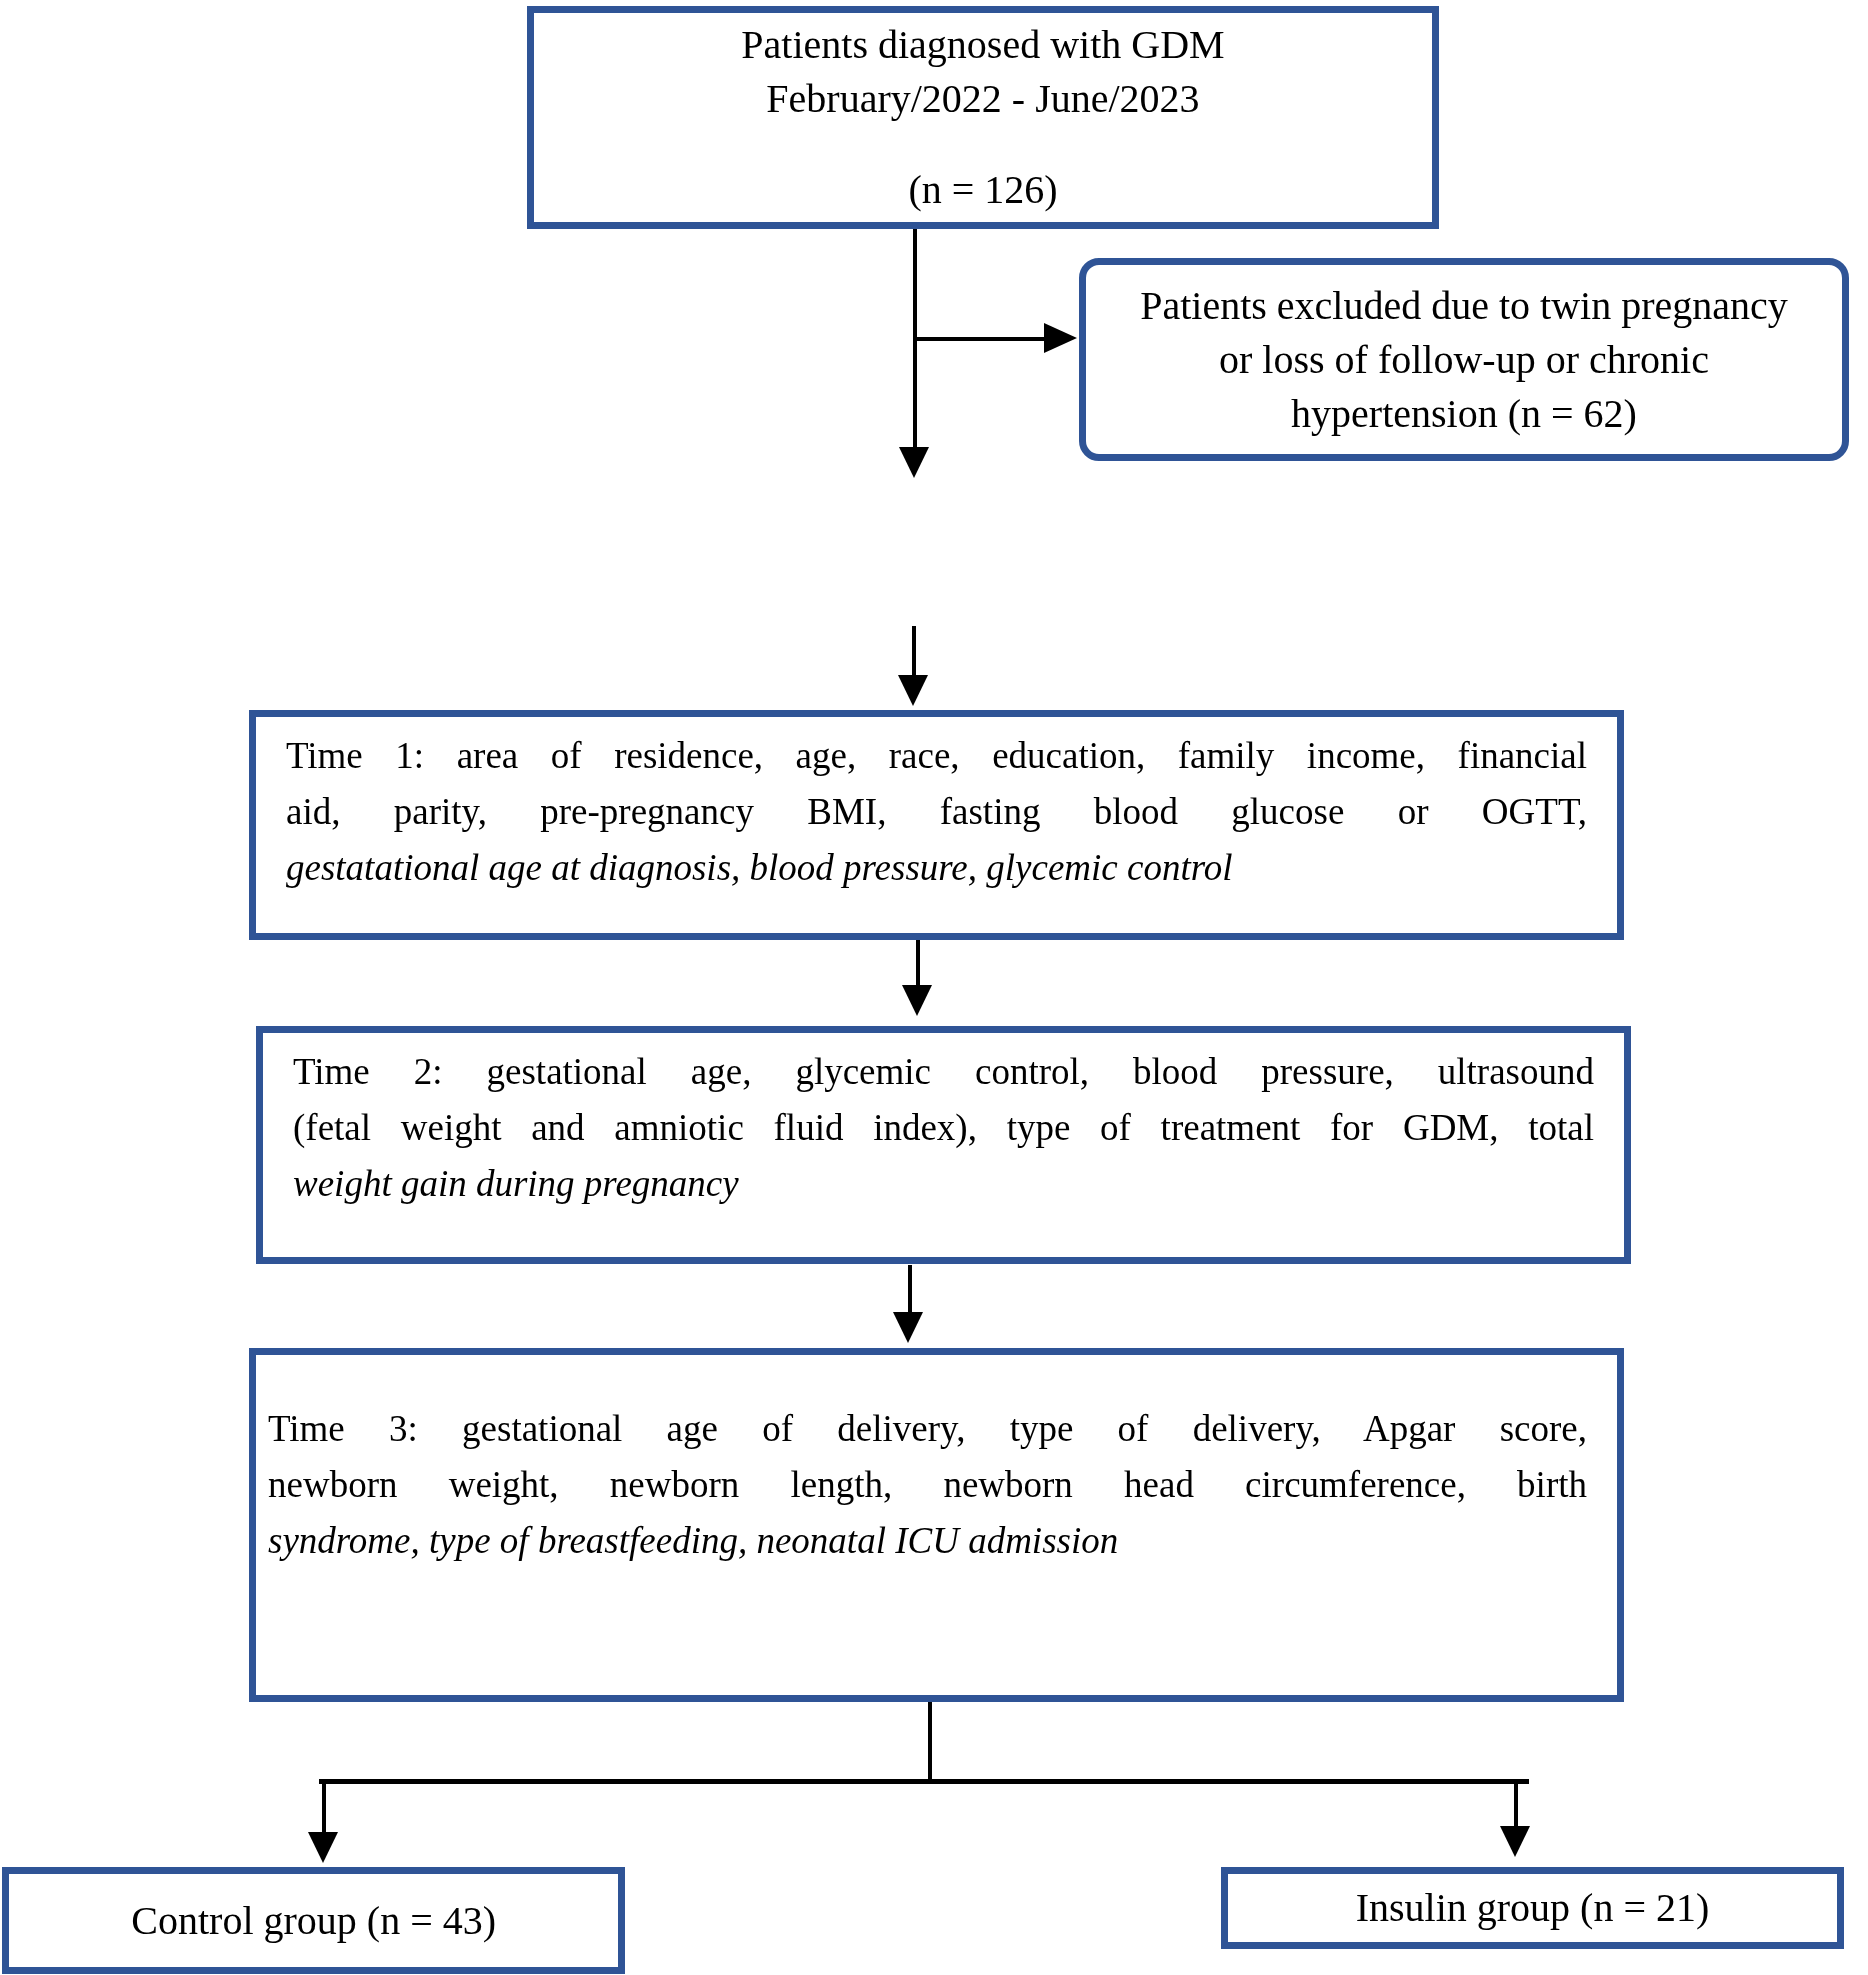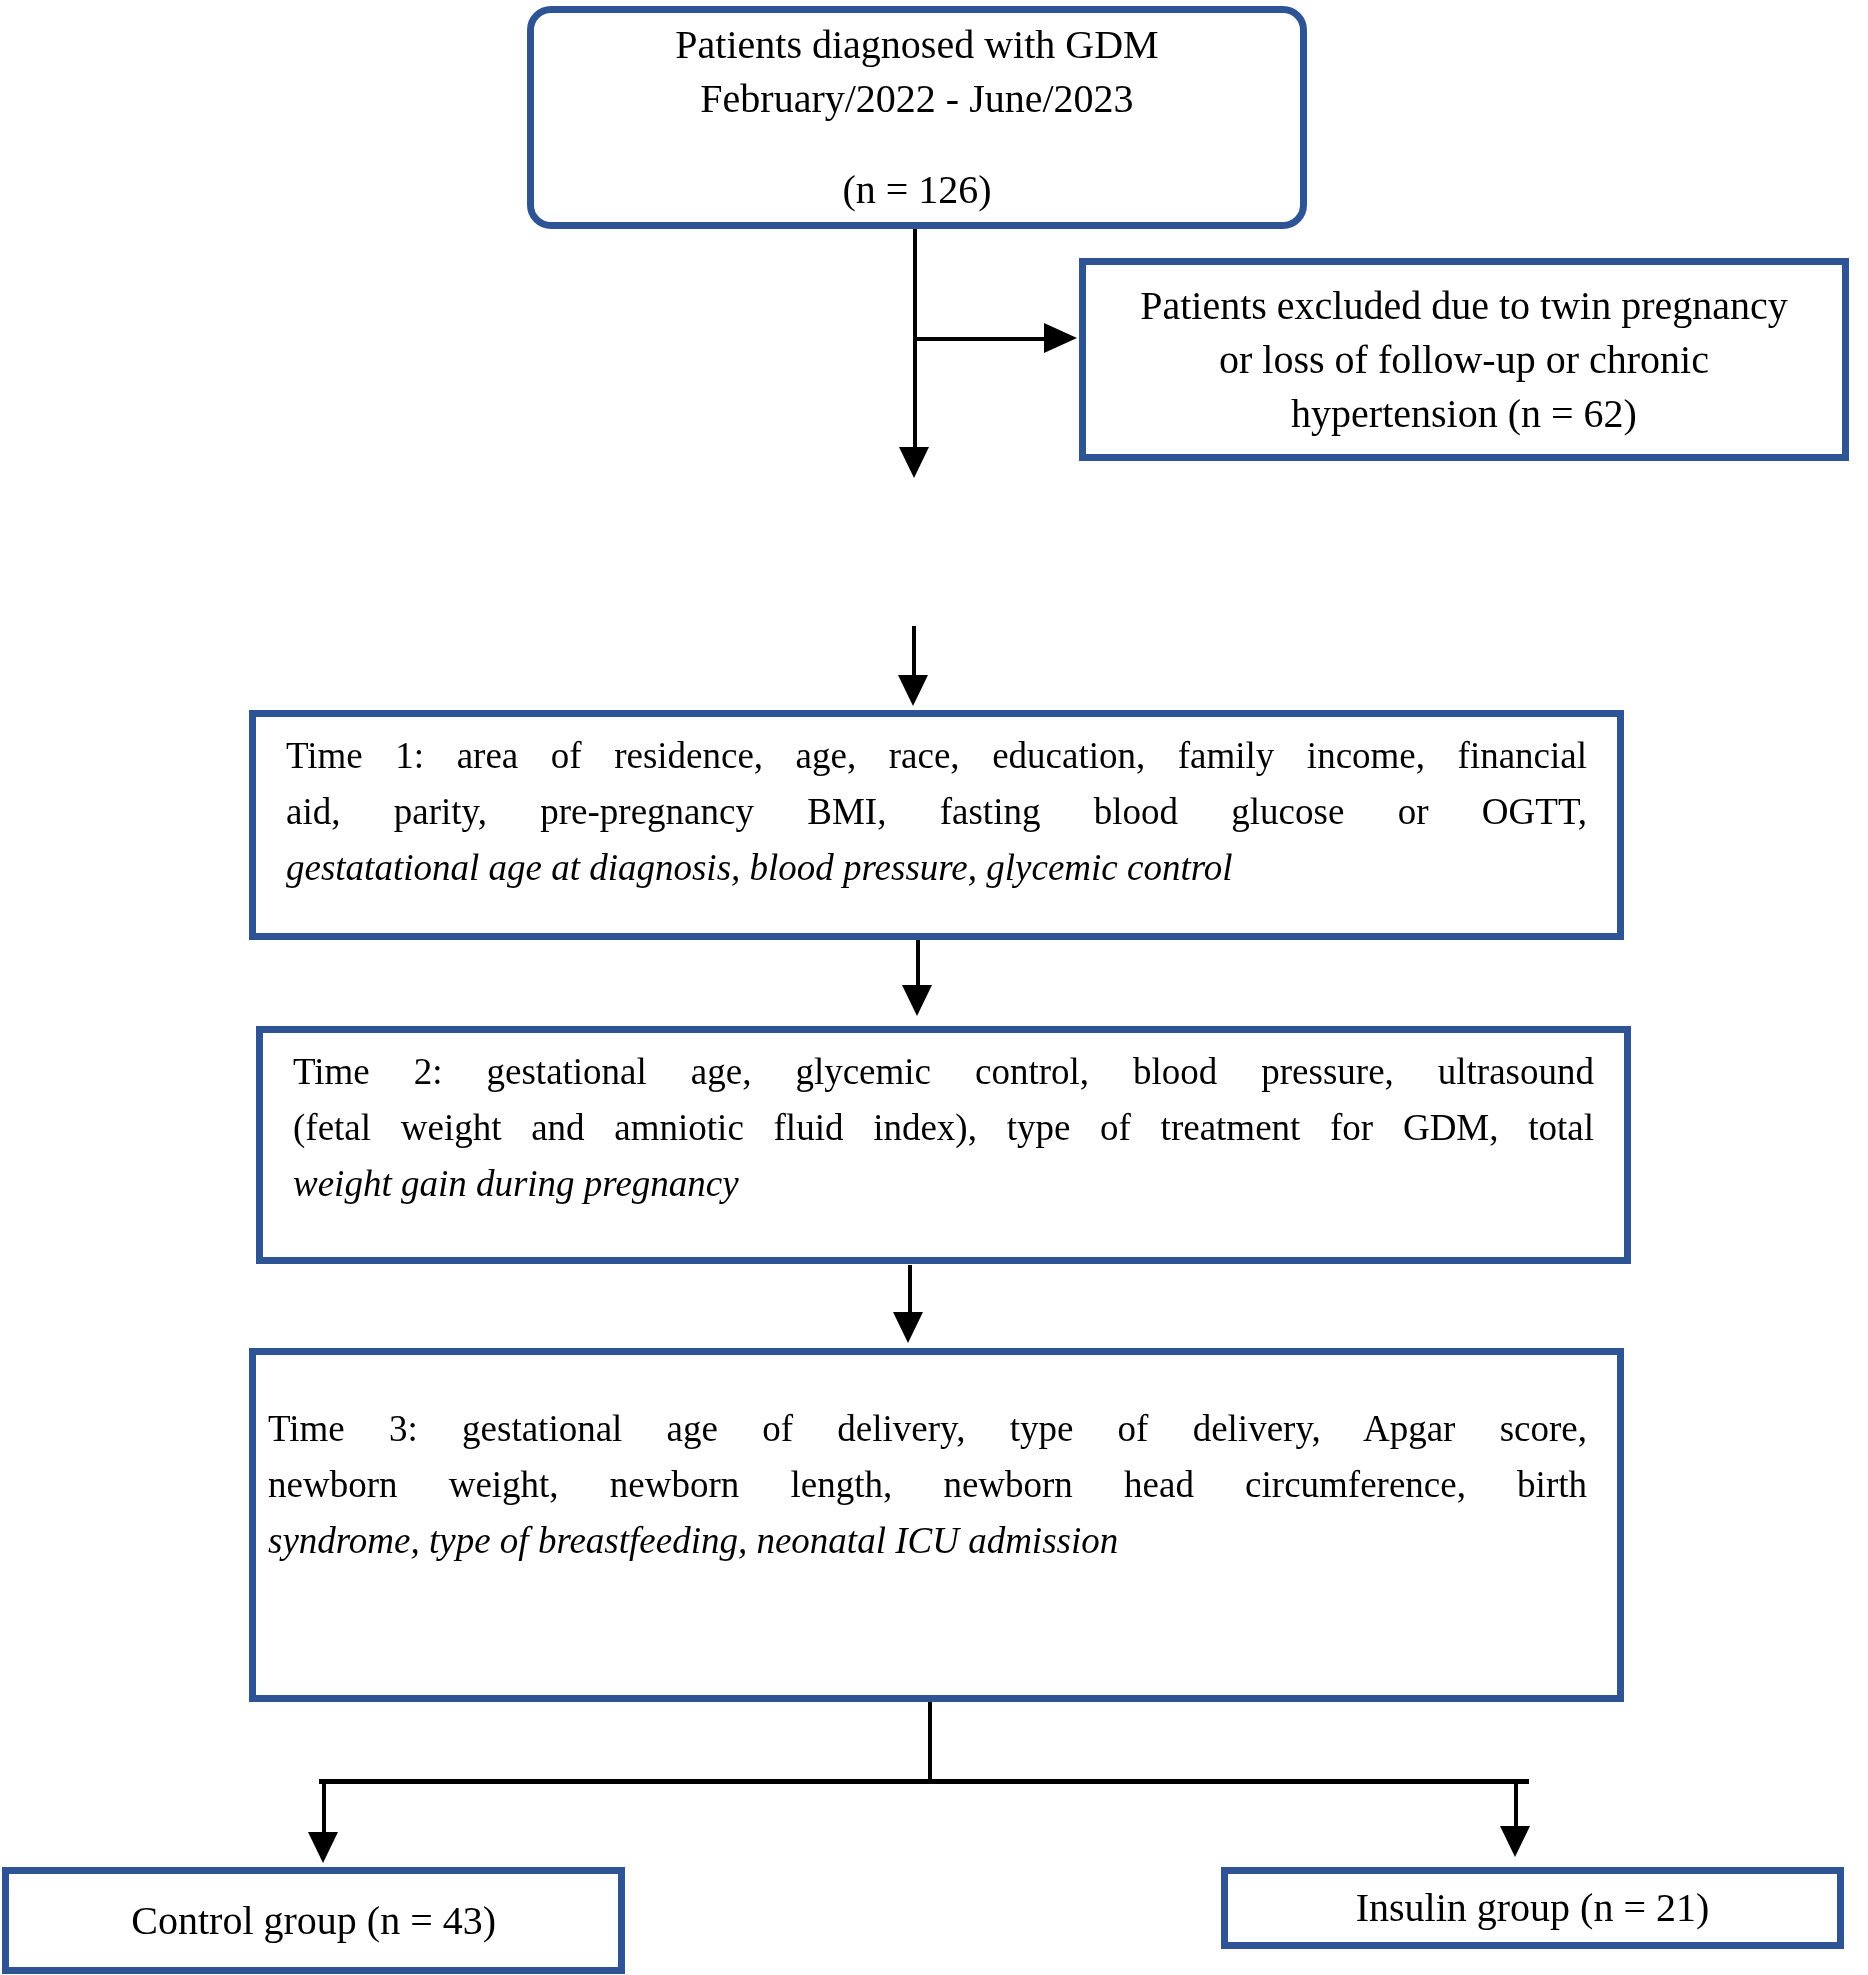--- a/index.html
+++ b/index.html
@@ -64,33 +64,33 @@
     border-top:15.7px solid transparent;
     border-bottom:15.7px solid transparent;
     border-left:33px solid var(--arrow-black);
   }
 </style>
 </head>
 <body>
 
 <div class="canvas">
 
-  <div class="box center-box" style="left:527px;top:6px;width:780px;height:223px;border-radius:24px;">
+  <div class="box center-box" style="left:527px;top:6px;width:912px;height:223px;">
     <div class="cline">Patients diagnosed with GDM</div>
     <div class="cline">February/2022 - June/2023</div>
     <div class="cline count-line">(n = 126)</div>
   </div>
 
   <div class="vline" style="left:913px;top:229px;width:3.7px;height:220px;"></div>
   <div class="ah-down" style="left:899px;top:447px;"></div>
 
   <div class="hline" style="left:914px;top:337px;width:131px;height:3.7px;"></div>
   <div class="ah-right" style="left:1044px;top:323px;"></div>
 
-  <div class="box center-box" style="left:1079px;top:258px;width:770px;height:203px;">
+  <div class="box center-box" style="left:1079px;top:258px;width:770px;height:203px;border-radius:20px;">
     <div class="cline">Patients excluded due to twin pregnancy</div>
     <div class="cline">or loss of follow-up or chronic</div>
     <div class="cline">hypertension (n = 62)</div>
   </div>
 
 
   <div class="vline" style="left:912px;top:626px;width:3.7px;height:50px;"></div>
   <div class="ah-down" style="left:898px;top:675px;"></div>
 
   <div class="box time-box" style="left:249px;top:710px;width:1375px;height:230px;">

